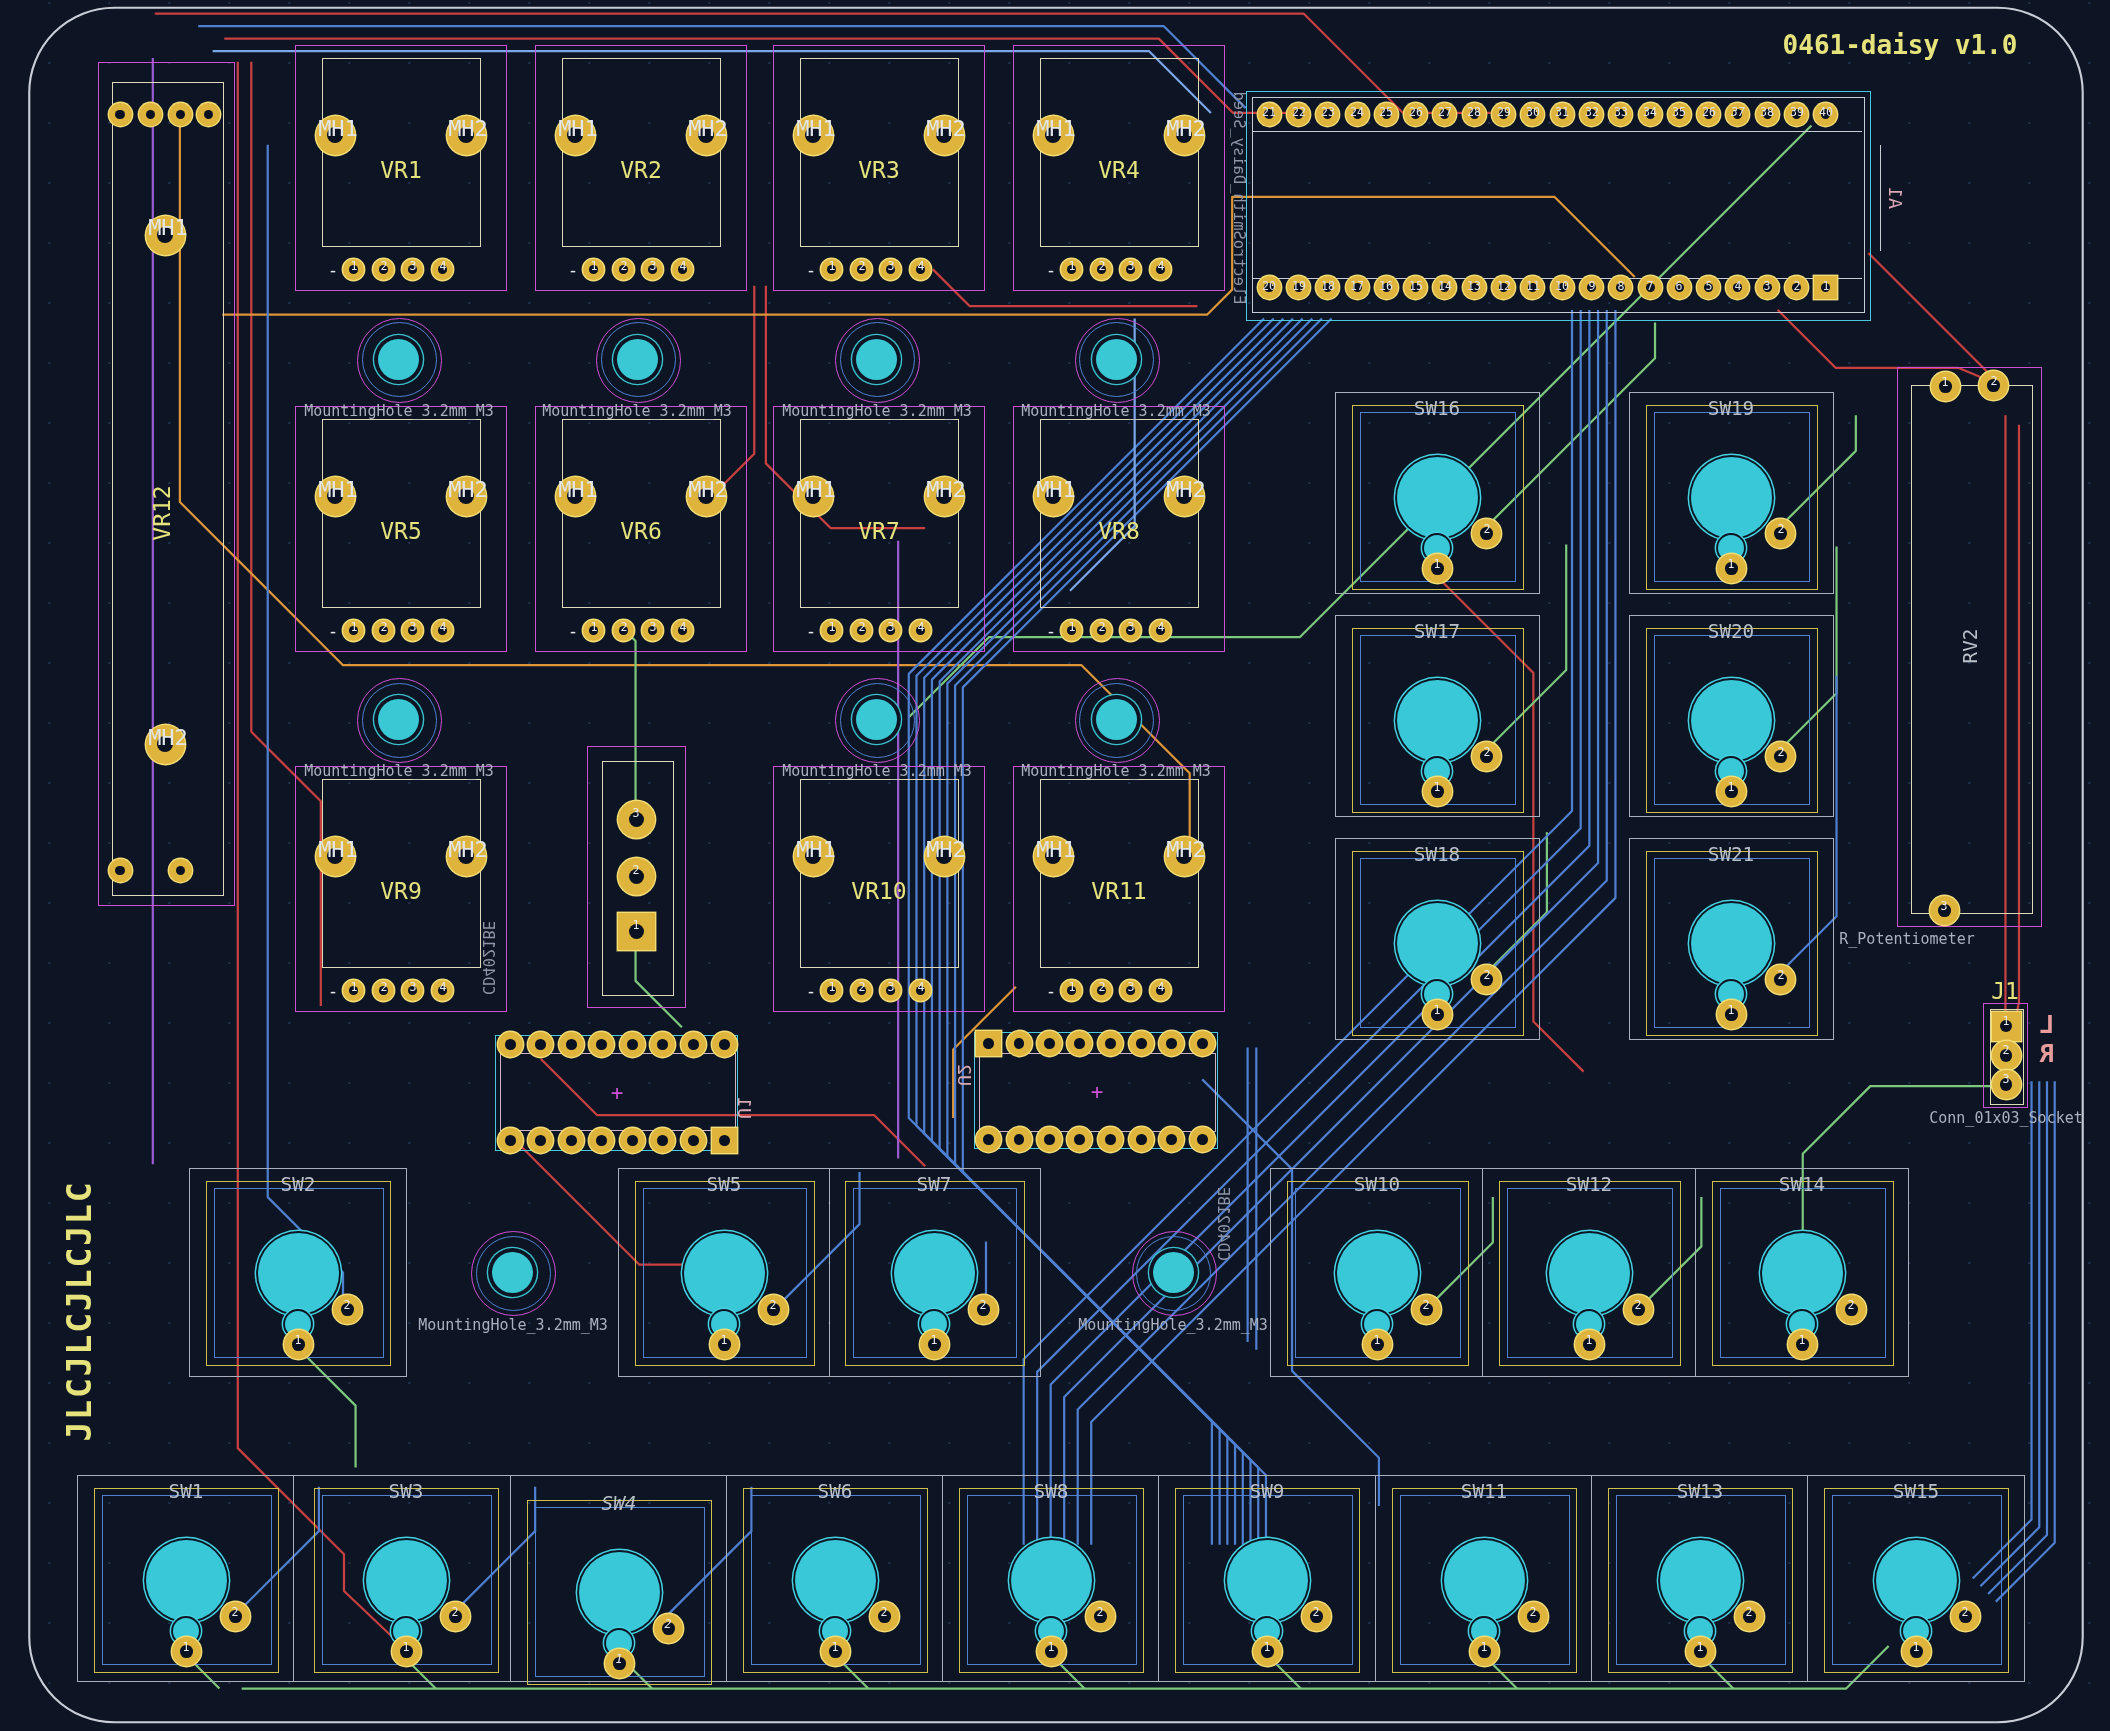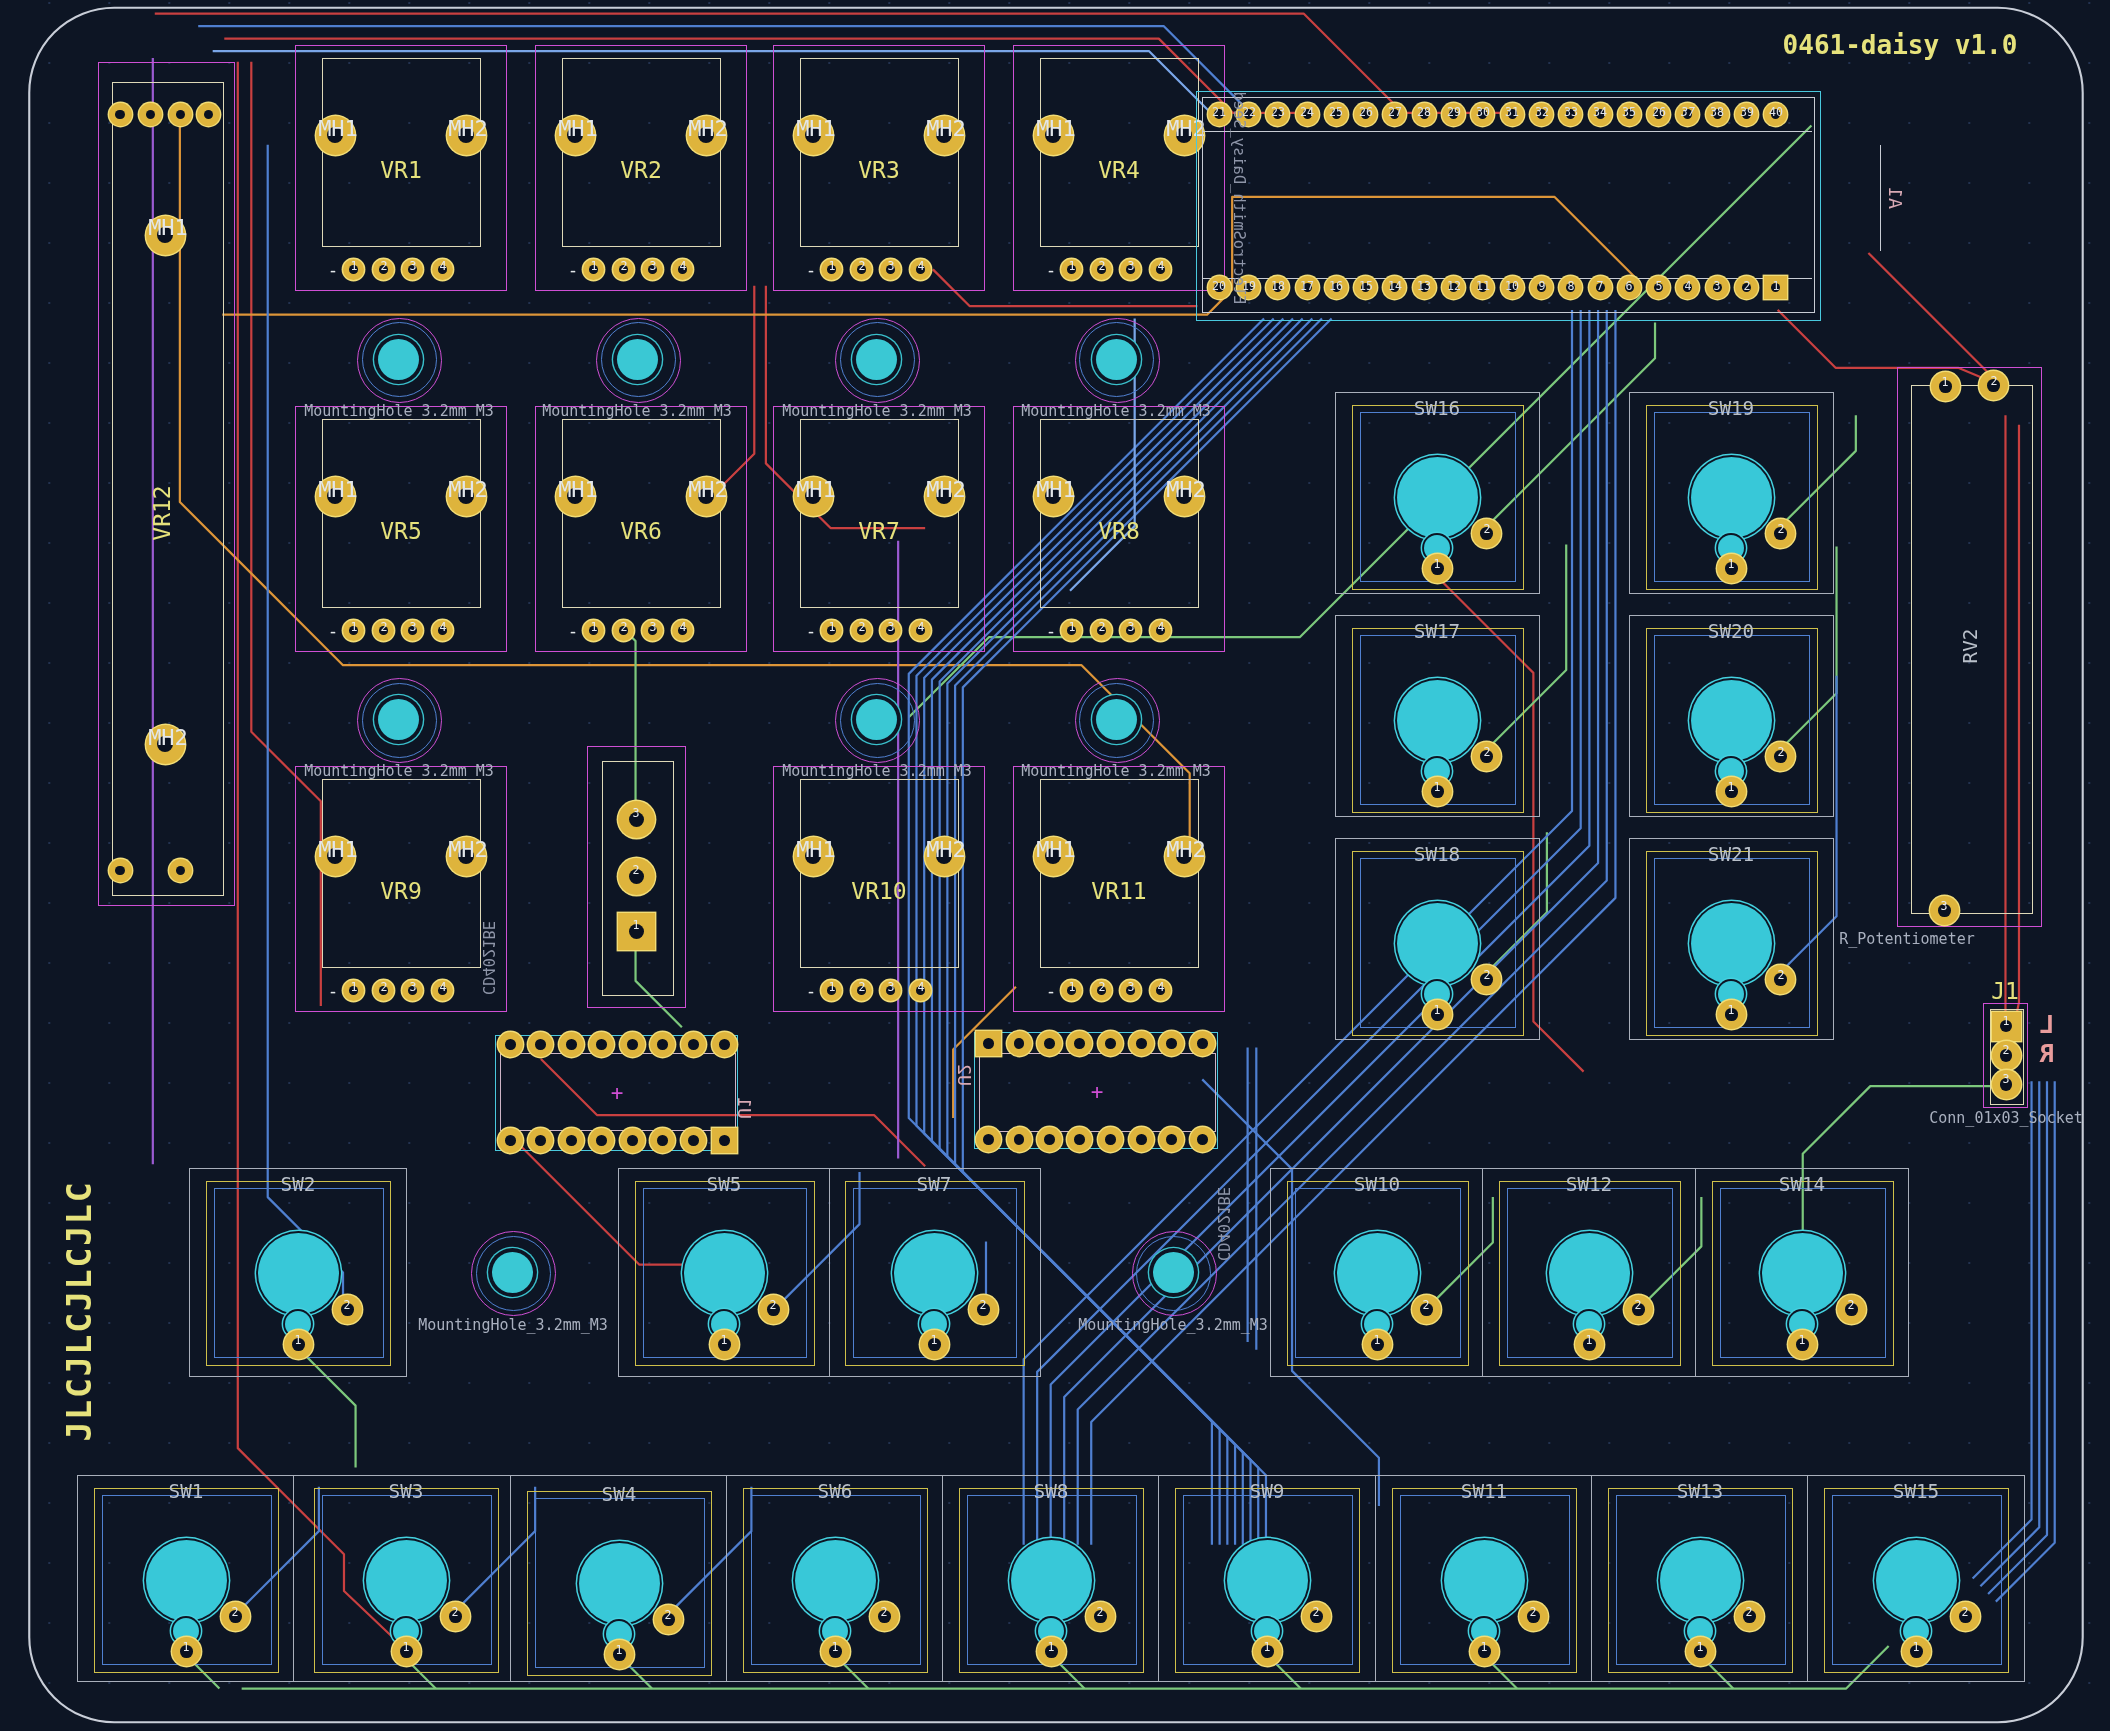--- a/index.html
+++ b/index.html
@@ -631,21 +631,21 @@
         <div class="abs pad" style="left: 143px; top: 126px; width: 29px; height: 29px;">
           <div class="hole" style="left: 8.2px; top: 8.2px; width: 12.6px; height: 12.6px;"></div>
         </div>
         <div class="pt t-padno" style="left: 157px; top: 136px;">2</div>
         <div class="abs pad" style="left: 94px; top: 161px; width: 29px; height: 29px;">
           <div class="hole" style="left: 8.2px; top: 8.2px; width: 12.6px; height: 12.6px;"></div>
         </div>
         <div class="pt t-padno" style="left: 108px; top: 171px;">1</div>
       </div>
       <div class="abs " style="left: 432px; top: 0px; width: 0px; height: 205px; border-left: 1.9px solid rgb(169, 175, 187);"></div>
-      <div class="abs " style="left: 433px; top: 3px; width: 216px; height: 205px;">
+      <div class="abs " style="left: 433px; top: 12px; width: 216px; height: 205px; font-style: italic;">
         <div class="abs ybox" style="left: 16.4px; top: 11.6px; width: 183px; height: 183px;"></div>
         <div class="abs bbox" style="left: 24px; top: 19.3px; width: 168px; height: 168px;"></div>
         <div class="pt t-sw" style="left: 108px; top: 15.4px;">SW4</div>
         <div class="abs cap" style="left: 68px; top: 64px; width: 81px; height: 81px;"></div>
         <div class="abs cap" style="left: 95px; top: 142px; width: 26px; height: 26px;"></div>
         <div class="abs pad" style="left: 143px; top: 126px; width: 29px; height: 29px;">
           <div class="hole" style="left: 8.2px; top: 8.2px; width: 12.6px; height: 12.6px;"></div>
         </div>
         <div class="pt t-padno" style="left: 157px; top: 136px;">2</div>
         <div class="abs pad" style="left: 94px; top: 161px; width: 29px; height: 29px;">
@@ -845,21 +845,21 @@
         <div class="abs pad" style="left: 136px; top: 126px; width: 29px; height: 29px;">
           <div class="hole" style="left: 8.2px; top: 8.2px; width: 12.6px; height: 12.6px;"></div>
         </div>
         <div class="pt t-padno" style="left: 151px; top: 136px;">2</div>
         <div class="abs pad" style="left: 87px; top: 161px; width: 29px; height: 29px;">
           <div class="hole" style="left: 8.2px; top: 8.2px; width: 12.6px; height: 12.6px;"></div>
         </div>
         <div class="pt t-padno" style="left: 101px; top: 171px;">1</div>
       </div>
     </div>
-    <div class="abs cyanrect" style="left: 1196px; top: 91px; width: 623px; height: 228px;">
+    <div class="abs cyanrect" style="left: 1246px; top: 91px; width: 623px; height: 228px;">
       <div class="abs whiterect" style="left: 4.8px; top: 4.8px; width: 611px; height: 214px;"></div>
       <div class="abs " style="left: 5.8px; top: 39px; width: 609px; height: 0px; border-top: 1.4px solid rgb(200, 204, 212);"></div>
       <div class="abs " style="left: 5.8px; top: 186px; width: 609px; height: 0px; border-top: 1.4px solid rgb(200, 204, 212);"></div>
       <div class="abs pad" style="left: 10.6px; top: 10.6px; width: 23px; height: 23px;">
         <div class="hole" style="left: 6.8px; top: 6.8px; width: 9.7px; height: 9.7px;"></div>
       </div>
       <div class="pt t-pinno" style="left: 22px; top: 20px;">21</div>
       <div class="abs pad" style="left: 40px; top: 10.6px; width: 23px; height: 23px;">
         <div class="hole" style="left: 6.8px; top: 6.8px; width: 9.7px; height: 9.7px;"></div>
       </div>

